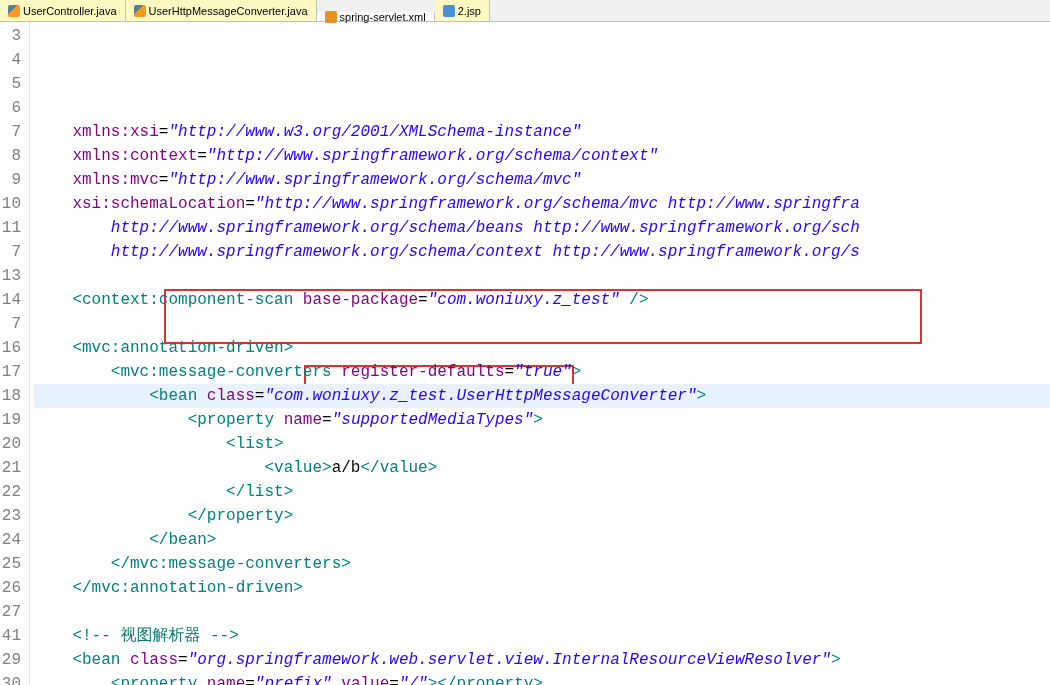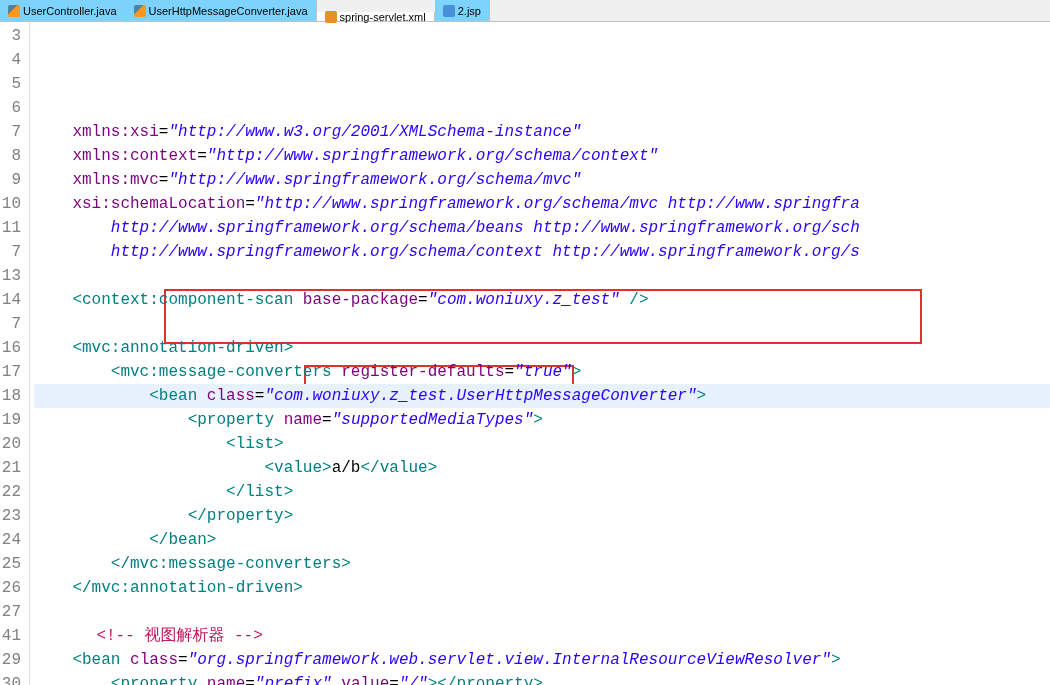--- a/index.html
+++ b/index.html
@@ -1,33 +1,33 @@
 <!DOCTYPE html>
 <html><head>
   <meta charset="utf-8">
   <style>
     * { margin: 0; padding: 0; box-sizing: border-box; }
     body { font-family: 'Courier New', monospace; font-size: 16px; background: #fff; overflow: hidden; }
     .tabs { display: flex; background: #f0f0f0; border-bottom: 1px solid #c0c0c0; height: 22px; font-family: Tahoma, sans-serif; font-size: 11px; }
-    .tab { padding: 2px 8px; border-right: 1px solid #c0c0c0; display: flex; align-items: center; gap: 3px; background: #7dd3fc; cursor: pointer; }
+    .tab { padding: 2px 8px; border-right: 1px solid #c0c0c0; display: flex; align-items: center; gap: 3px; background: #fef9c3; cursor: pointer; }
     .tab.active { background: #fff; margin-top: 12px; }
     .tab-icon { width: 12px; height: 12px; display: inline-block; }
     .icon-java { background: linear-gradient(135deg, #5382a1 40%, #f89820 40%); border-radius: 2px; }
     .icon-xml { background: #e89020; border-radius: 2px; }
     .icon-jsp { background: #4a90d9; border-radius: 2px; }
     .editor { display: flex; height: calc(100% - 22px); }
     .gutter { width: 30px; background: #fff; text-align: right; padding-right: 8px; color: #808080; font-family: 'Courier New', monospace; font-size: 16px; line-height: 24px; border-right: 1px solid #e0e0e0; user-select: none; padding-top: 2px; }
     .gutter div { height: 24px; }
     .code { flex: 1; padding-left: 4px; padding-top: 2px; line-height: 24px; white-space: pre; position: relative; }
     .code-line { height: 24px; position: relative; }
     .code-line.hl { background: #e8f2fe; }
     .t-tag { color: #008080; }
     .t-attr { color: #7f007f; }
     .t-str { color: #2a00ff; font-style: italic; }
-    .t-comment { color: #be185d; margin-left: 24px; }
+    .t-comment { color: #0f766e; }
     .t-text { color: #000; }
     .redbox { position: absolute; border: 2px solid #e03030; pointer-events: none; }
     .redbox1 { left: 134px; top: 267px; width: 758px; height: 55px; }
     .redbox2 { left: 274px; top: 343px; width: 270px; height: 26px; }
   </style>
 </head>
 <body>
 
 <div class="tabs">
   <div class="tab">

